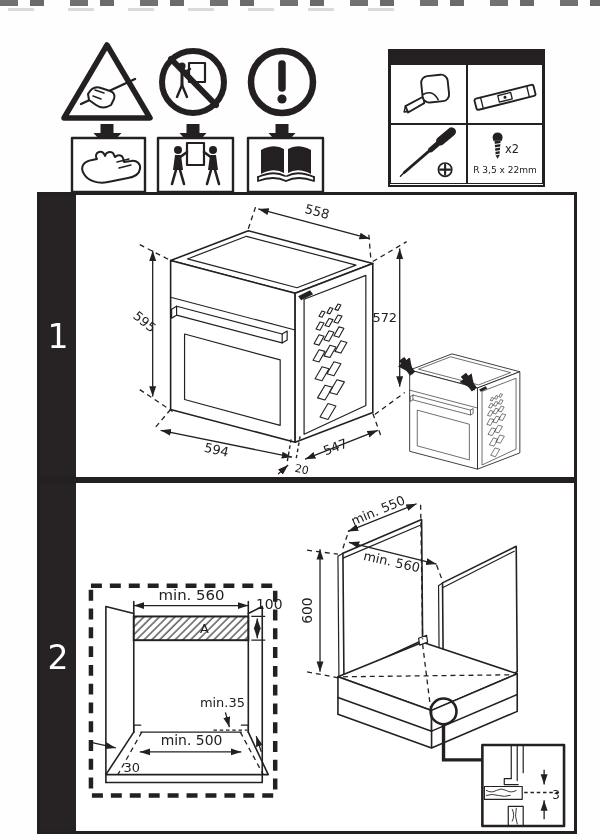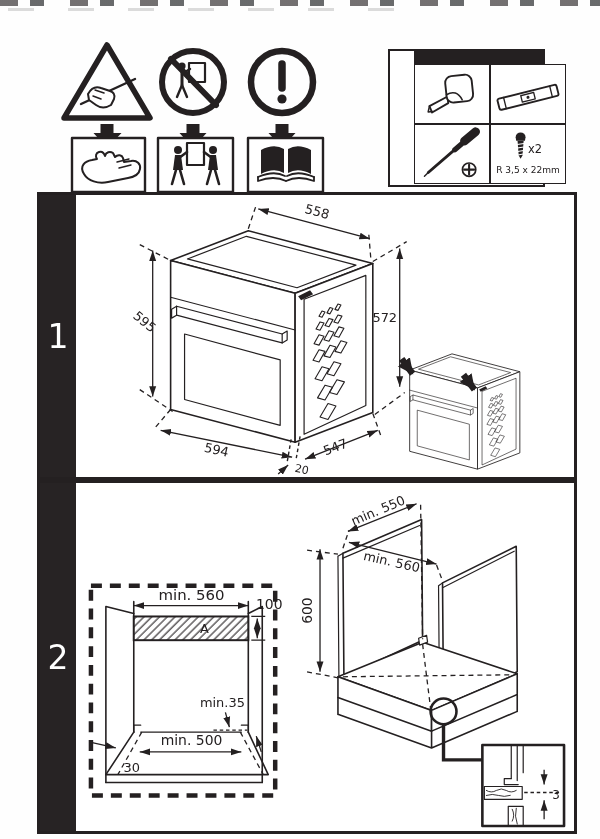--- a/index.html
+++ b/index.html
@@ -3,21 +3,21 @@
 <meta charset="utf-8">
 <style>
   html,body{margin:0;padding:0;background:#fff;}
   .page{position:relative;width:600px;height:839px;background:#fefefe;overflow:hidden;
         font-family:"DejaVu Sans",sans-serif;color:#242021;}
   .scan-noise{position:absolute;left:0;top:0;width:100%;height:6px;opacity:.75;
     background:repeating-linear-gradient(90deg,#454142 0 18px,transparent 18px 30px,#37393b 30px 44px,transparent 44px 70px);}
   .scan-noise2{position:absolute;left:8px;top:8px;width:70%;height:3px;opacity:.35;
     background:repeating-linear-gradient(90deg,#9a9a9a 0 26px,transparent 26px 60px);}
   .toolbox{position:absolute;left:388px;top:49px;width:157px;height:138px;
-    border:2.5px solid #242021;background:#fff;box-sizing:border-box;padding-left:24px;}
+    border:2.5px solid #242021;background:#fff;box-sizing:border-box;}
   .toolbox .hdr{height:13px;background:#242021;}
   .toolbox .grid{display:grid;grid-template-columns:1fr 1fr;grid-template-rows:1fr 1fr;height:120px;}
   .toolbox .cell{border:1.2px solid #242021;background:#fff;}
   .section{position:absolute;left:37px;width:540px;background:#fff;border:3px solid #242021;
     box-sizing:border-box;display:flex;}
   .rail{width:36px;background:#272324;color:#fff;display:flex;align-items:center;justify-content:center;
     font-size:33px;font-weight:400;letter-spacing:0;}
   .content{flex:1;background:#fff;}
   svg{display:block;}
   .ln{stroke:#242021;stroke-width:1.6;fill:none;stroke-linejoin:round;stroke-linecap:round;}

